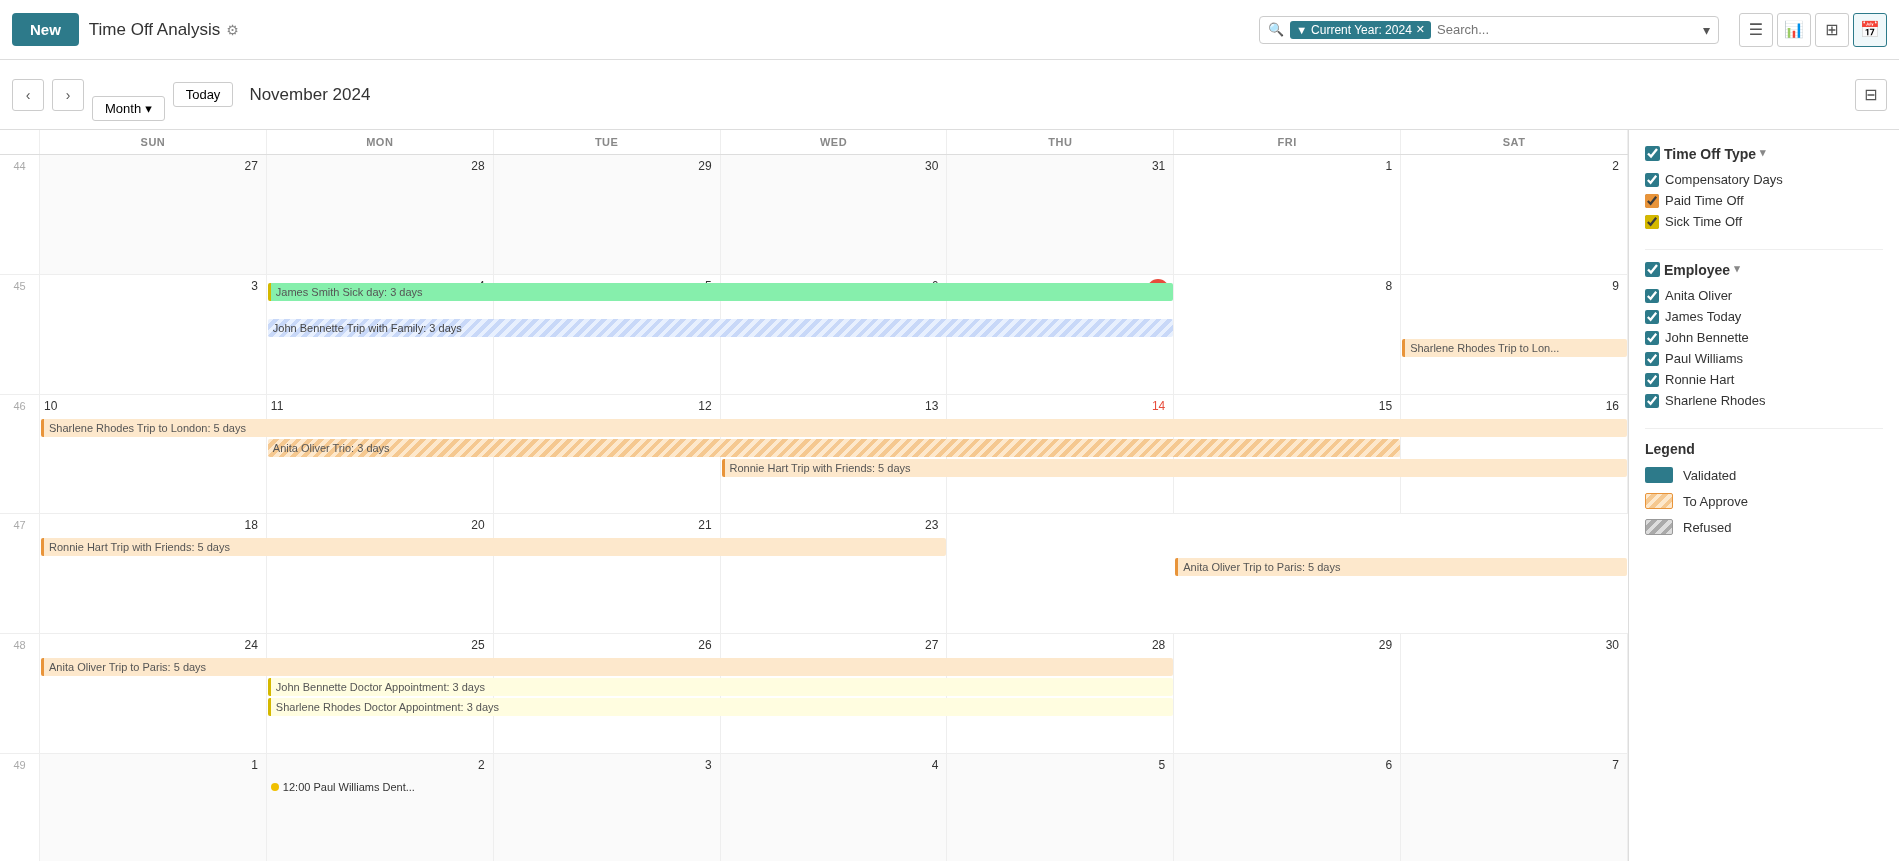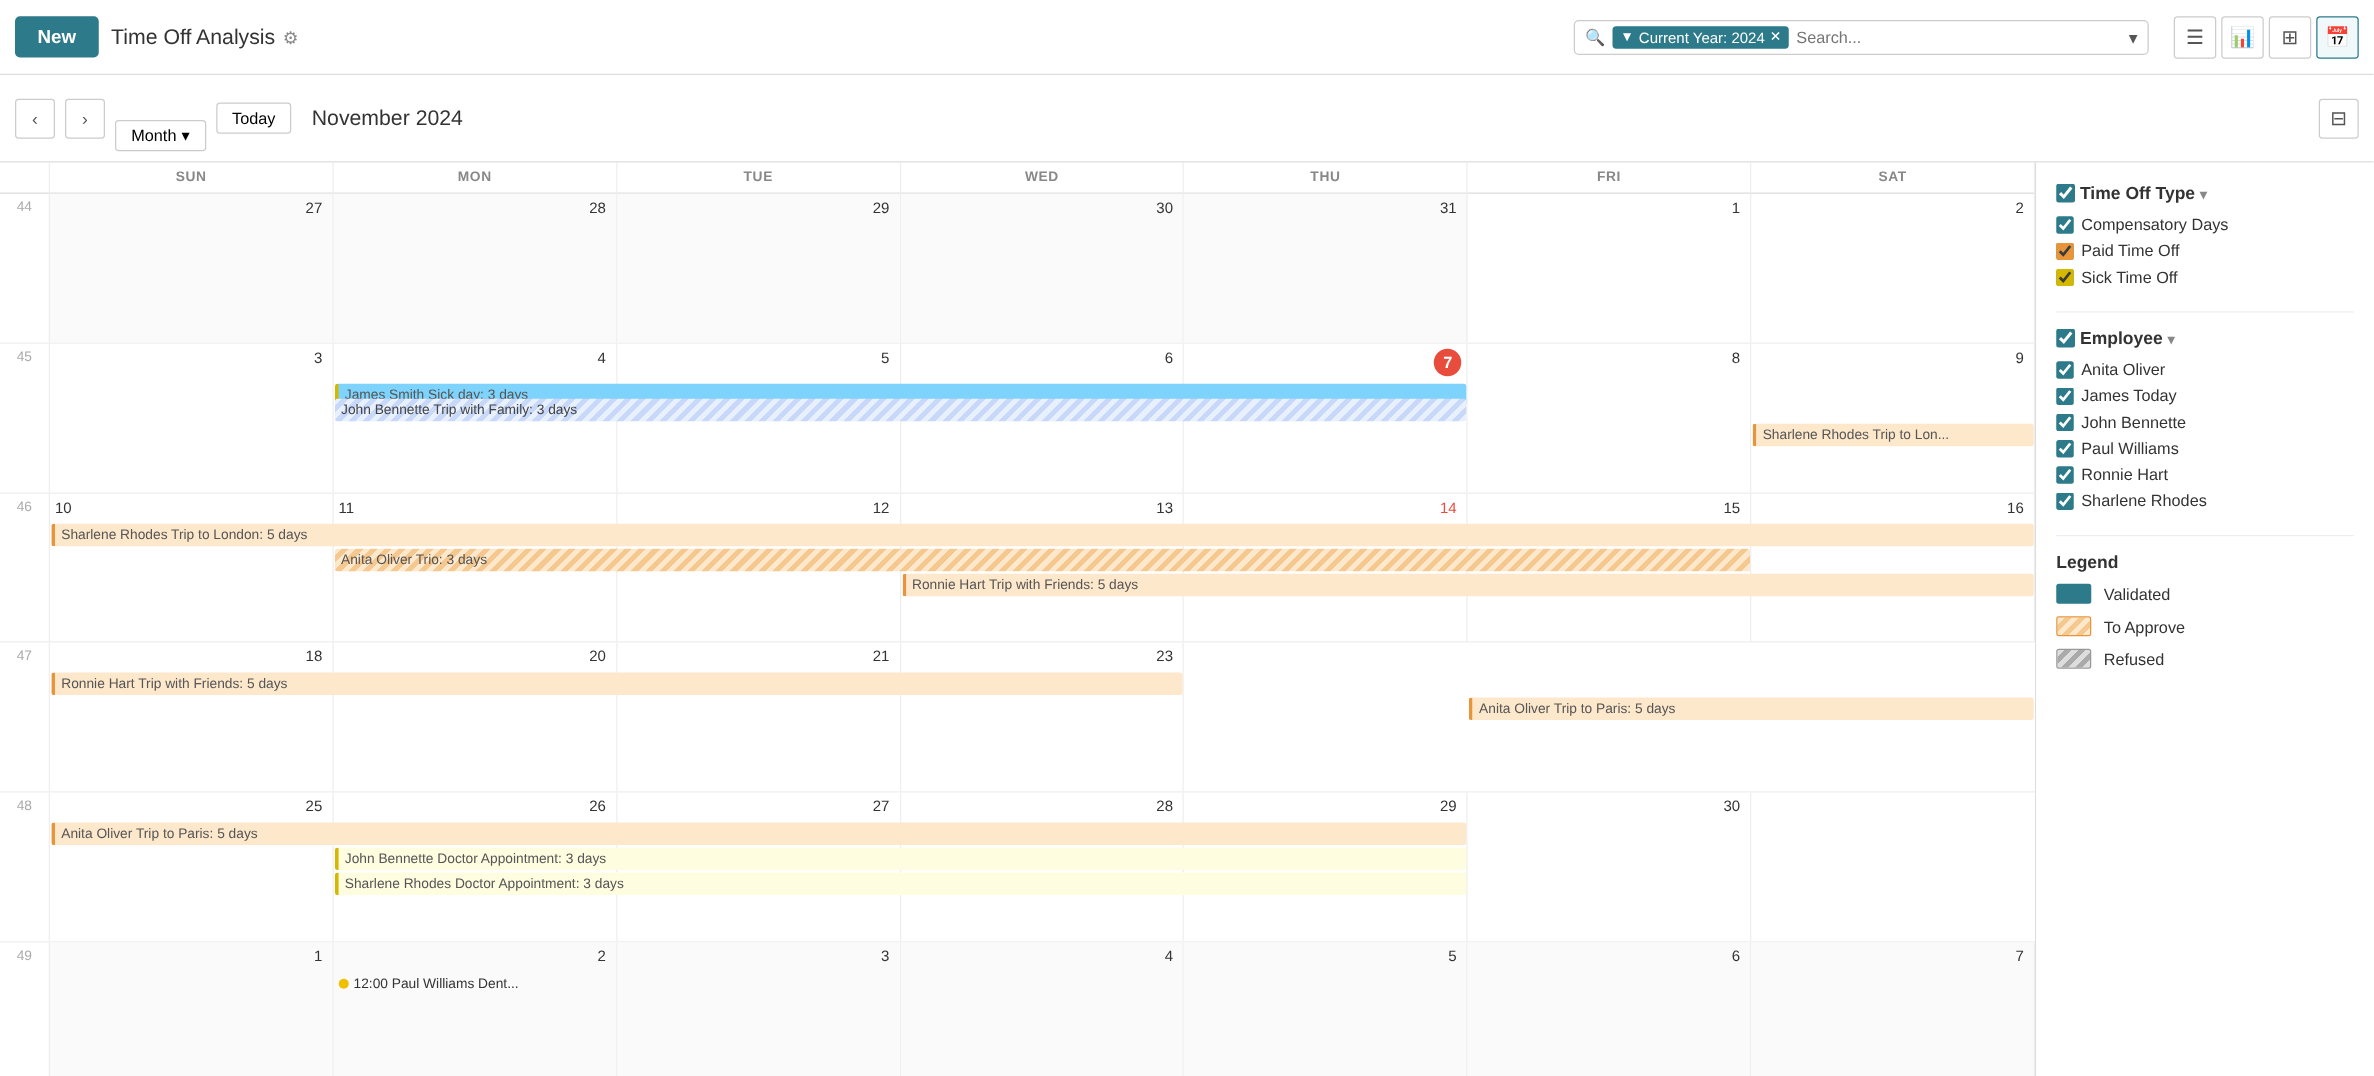--- a/index.html
+++ b/index.html
@@ -35,21 +35,21 @@
     .calendar { flex: 1; overflow: hidden; border-right: 1px solid #ddd; }
     .cal-header { display: grid; grid-template-columns: 40px repeat(7, 1fr); background: #fff; border-bottom: 1px solid #ddd; }
     .cal-header-week { font-size: 11px; color: #888; padding: 6px 4px; text-align: center; border-right: 1px solid #eee; }
     .cal-header-day { font-size: 11px; color: #888; font-weight: 600; padding: 6px 8px; text-align: center; border-right: 1px solid #eee; letter-spacing: 0.5px; }
 
     .cal-grid { display: grid; grid-template-rows: repeat(6, 1fr); height: calc(100% - 32px); }
 
     
     .sidebar { width: 270px; padding: 16px; overflow-y: auto; font-size: 13px; background: #fff; }
     .sidebar-section { margin-bottom: 20px; }
-    .sidebar-title { font-weight: 700; font-size: 14px; margin-bottom: 10px; display: flex; align-items: flex-end; gap: 4px; }
+    .sidebar-title { font-weight: 700; font-size: 14px; margin-bottom: 10px; display: flex; align-items: flex-start; gap: 4px; }
     .check-item { display: flex; align-items: center; gap: 6px; margin-bottom: 6px; }
     .check-item input[type=checkbox] { accent-color: #2d7a8a; width: 14px; height: 14px; }
     .check-item .cb-orange { accent-color: #e8943a; }
     .check-item .cb-yellow { accent-color: #d4b800; }
     .sidebar-divider { border: none; border-top: 1px solid #eee; margin: 12px 0; }
 
     .legend-section { margin-top: 8px; }
     .legend-title { font-weight: 700; font-size: 14px; margin-bottom: 10px; }
     .legend-item { display: flex; align-items: center; gap: 10px; margin-bottom: 10px; font-size: 13px; }
     .legend-box { width: 28px; height: 16px; border-radius: 2px; flex-shrink: 0; }
@@ -160,21 +160,21 @@
               </div>
             </div>
             <div style="border-right: 1px solid rgb(238, 238, 238); padding: 4px 4px 2px; position: relative; overflow: hidden;">
               <div style="font-size: 12px; color: rgb(51, 51, 51); margin-bottom: 20px; text-align: right; padding-right: 4px;">8</div>
             </div>
             <div style="border-right: 1px solid rgb(238, 238, 238); padding: 4px 4px 2px; position: relative; overflow: hidden;">
               <div style="font-size: 12px; color: rgb(51, 51, 51); margin-bottom: 20px; text-align: right; padding-right: 4px;">9</div>
             </div>
           </div>
           <div style="position: absolute; top: 0px; left: 40px; right: 0px; pointer-events: none; z-index: 2;">
-            <div style="position: absolute; left: calc(14.2857% + 1px); width: calc(57.1429% - 2px); top: 32px; height: 18px; background: #7dd3fc; border-left: 3px solid rgb(212, 184, 0); font-size: 11px; color: rgb(85, 85, 85); padding: 2px 5px; border-radius: 2px; white-space: nowrap; overflow: hidden; text-overflow: ellipsis; line-height: 14px;">James Smith Sick day: 3 days</div>
+            <div style="position: absolute; left: calc(14.2857% + 1px); width: calc(57.1429% - 2px); top: 8px; height: 18px; background: #86efac; border-left: 3px solid rgb(212, 184, 0); font-size: 11px; color: rgb(85, 85, 85); padding: 2px 5px; border-radius: 2px; white-space: nowrap; overflow: hidden; text-overflow: ellipsis; line-height: 14px;">James Smith Sick day: 3 days</div>
             <div style="position: absolute; left: calc(14.2857% + 1px); width: calc(57.1429% - 2px); top: 44px; height: 18px; background: repeating-linear-gradient(135deg, rgb(232, 240, 254) 0px, rgb(232, 240, 254) 4px, rgb(200, 216, 248) 4px, rgb(200, 216, 248) 8px); font-size: 11px; color: rgb(68, 68, 68); padding: 2px 5px; border-radius: 2px; white-space: nowrap; overflow: hidden; text-overflow: ellipsis; line-height: 14px;">John Bennette Trip with Family: 3 days</div>
             <div style="position: absolute; left: calc(85.7143% + 1px); width: calc(14.2857% - 2px); top: 64px; height: 18px; background: rgb(253, 232, 204); border-left: 3px solid rgb(232, 148, 58); font-size: 11px; color: rgb(85, 85, 85); padding: 2px 5px; border-radius: 2px; white-space: nowrap; overflow: hidden; text-overflow: ellipsis; line-height: 14px;">Sharlene Rhodes Trip to Lon...</div>
           </div>
         </div>
         <div style="position: relative; border-bottom: 1px solid rgb(238, 238, 238); flex: 1 1 0%;">
           <div style="display: grid; grid-template-columns: 40px repeat(7, 1fr); height: 100%; width: 100%;">
             <div style="font-size: 11px; color: rgb(170, 170, 170); padding: 5px 4px; border-right: 1px solid rgb(238, 238, 238); display: flex; align-items: flex-start; justify-content: center;">46</div>
             <div style="border-right: 1px solid rgb(238, 238, 238); padding: 4px 4px 2px; position: relative; overflow: hidden;">
               <div style="font-size: 12px; color: rgb(51, 51, 51); margin-bottom: 20px; text-align: left; padding-right: 4px;">10</div>
             </div>
@@ -220,20 +220,23 @@
             </div>
           </div>
           <div style="position: absolute; top: 0px; left: 40px; right: 0px; pointer-events: none; z-index: 2;">
             <div style="position: absolute; left: calc(0% + 1px); width: calc(57.1429% - 2px); top: 24px; height: 18px; background: rgb(253, 232, 204); border-left: 3px solid rgb(232, 148, 58); font-size: 11px; color: rgb(85, 85, 85); padding: 2px 5px; border-radius: 2px; white-space: nowrap; overflow: hidden; text-overflow: ellipsis; line-height: 14px;">Ronnie Hart Trip with Friends: 5 days</div>
             <div style="position: absolute; left: calc(71.4286% + 1px); width: calc(28.5714% - 2px); top: 44px; height: 18px; background: rgb(253, 232, 204); border-left: 3px solid rgb(232, 148, 58); font-size: 11px; color: rgb(85, 85, 85); padding: 2px 5px; border-radius: 2px; white-space: nowrap; overflow: hidden; text-overflow: ellipsis; line-height: 14px;">Anita Oliver Trip to Paris: 5 days</div>
           </div>
         </div>
         <div style="position: relative; border-bottom: 1px solid rgb(238, 238, 238); flex: 1 1 0%;">
           <div style="display: grid; grid-template-columns: 40px repeat(7, 1fr); height: 100%; width: 100%;">
             <div style="font-size: 11px; color: rgb(170, 170, 170); padding: 5px 4px; border-right: 1px solid rgb(238, 238, 238); display: flex; align-items: flex-start; justify-content: center;">48</div>
+            <div style="border-right: 1px solid rgb(238, 238, 238); padding: 4px 4px 2px; position: relative; overflow: hidden;">
+              <div style="font-size: 12px; color: rgb(51, 51, 51); margin-bottom: 20px; text-align: right; padding-right: 4px;">24</div>
+            </div>
             <div style="border-right: 1px solid rgb(238, 238, 238); padding: 4px 4px 2px; position: relative; overflow: hidden;">
               <div style="font-size: 12px; color: rgb(51, 51, 51); margin-bottom: 20px; text-align: right; padding-right: 4px;">25</div>
             </div>
             <div style="border-right: 1px solid rgb(238, 238, 238); padding: 4px 4px 2px; position: relative; overflow: hidden;">
               <div style="font-size: 12px; color: rgb(51, 51, 51); margin-bottom: 20px; text-align: right; padding-right: 4px;">26</div>
             </div>
             <div style="border-right: 1px solid rgb(238, 238, 238); padding: 4px 4px 2px; position: relative; overflow: hidden;">
               <div style="font-size: 12px; color: rgb(51, 51, 51); margin-bottom: 20px; text-align: right; padding-right: 4px;">27</div>
             </div>
             <div style="border-right: 1px solid rgb(238, 238, 238); padding: 4px 4px 2px; position: relative; overflow: hidden;">

